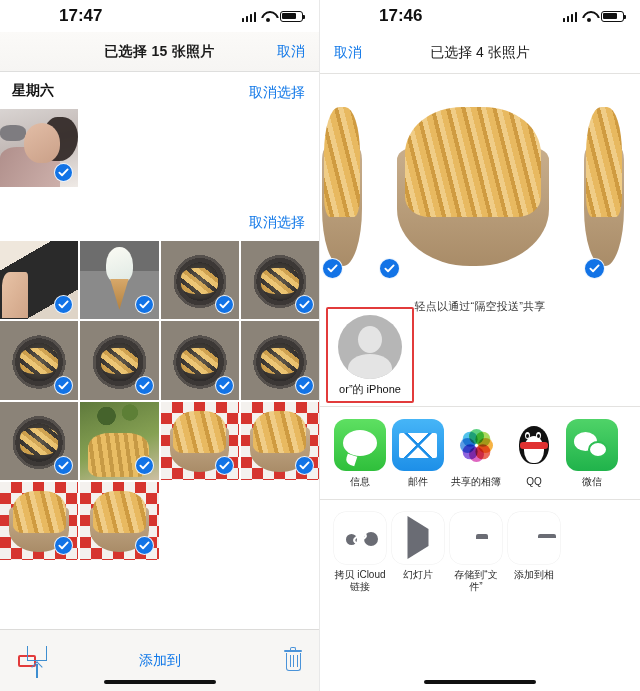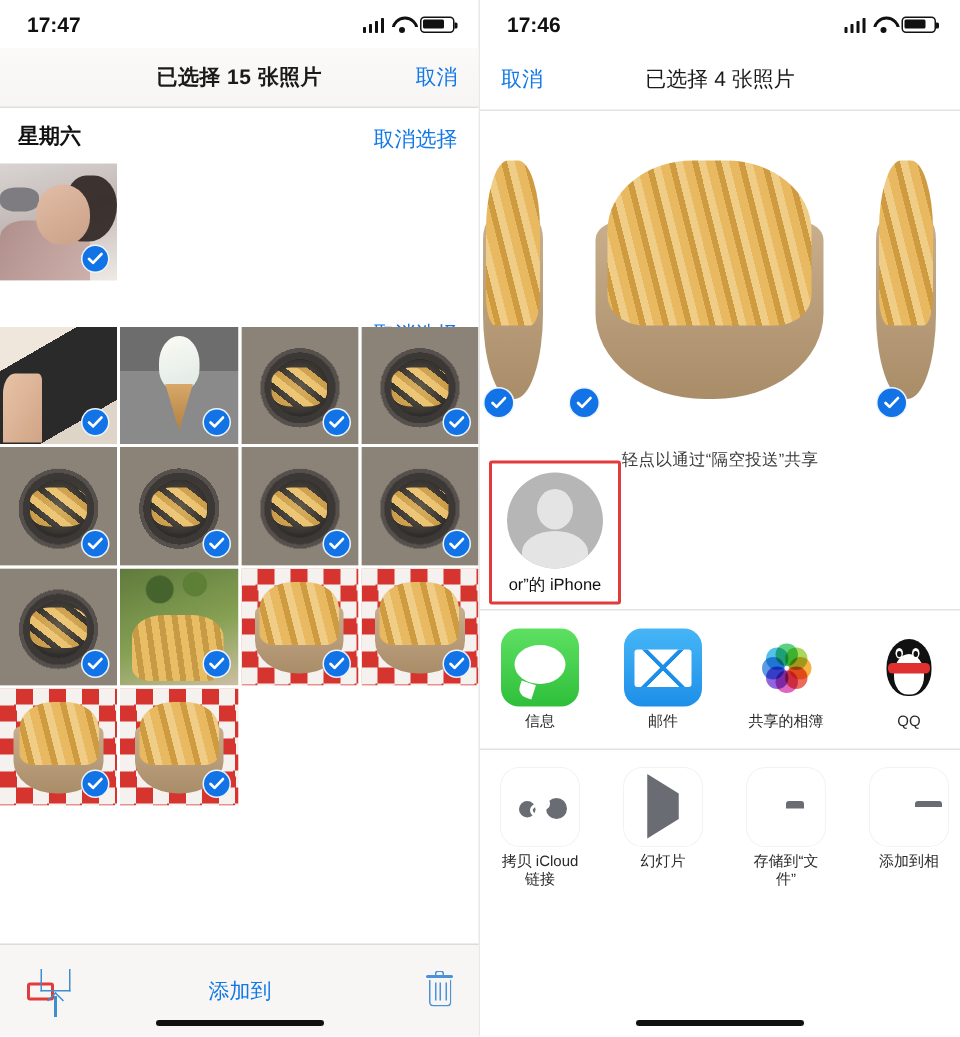--- a/index.html
+++ b/index.html
@@ -10,21 +10,21 @@
     overflow:hidden;
   }
   .screens { display:flex; width:640px; height:691px; }
   .panel { width:320px; height:691px; position:relative; overflow:hidden; background:#fff; }
   .panel.left { border-right:1px solid #e8e8e8; }
 
   
   .statusbar {
     height:32px; display:flex; align-items:center;
     justify-content:space-between; padding:0 16px 0 18px;
-    font-size:14px; font-weight:bold; color:#111;
+    font-size:17px; font-weight:bold; color:#111;margin-left:41px;
   }
   .sb-right { display:flex; align-items:center; gap:5px; }
   .bars { display:flex; align-items:flex-end; gap:1.5px; height:11px; }
   .bars i { width:2.5px; background:#111; border-radius:.5px; display:block; }
   .bars i:nth-child(1){height:4px}.bars i:nth-child(2){height:6px}
   .bars i:nth-child(3){height:8px}.bars i:nth-child(4){height:10px}
   .wifi { width:14px; height:11px; position:relative; }
   .wifi:before{
     content:""; position:absolute; left:0; top:0; width:14px; height:14px;
     border:2.5px solid #111; border-radius:50%;
@@ -46,21 +46,21 @@
   }
   .l-navbar .title { font-size:14px; font-weight:bold; color:#1a1a1a; letter-spacing:.3px; }
   .l-navbar .cancel { position:absolute; right:14px; font-size:14px; color:#1178e8; }
   .l-subbar {
     height:36px; background:linear-gradient(#f7f6f4,#f3f2f0);
     display:flex; align-items:center; justify-content:flex-end; padding-right:14px;
   }
   .l-subbar .select { font-size:14px; color:#1178e8; }
 
   .l-section {
-    position:relative; height:146px; background:#fff; padding:10px 0 0 0;
+    position:relative; height:169px; background:#fff; padding:10px 0 0 0;
   }
   .l-section .daylabel { font-size:14px; font-weight:bold; color:#111; padding-left:12px; }
   .l-section .deselect-top { position:absolute; right:14px; top:12px; font-size:14px; color:#1178e8; }
   .l-section .deselect-bot { position:absolute; right:14px; top:142px; font-size:14px; color:#1178e8; }
 
   .hero-thumb {
     margin:9px 0 0 0; width:78px; height:78px; position:relative; overflow:hidden;
     background:linear-gradient(165deg,#d9d4d2 0%,#c2b9b6 45%,#efeae6 100%);
   }
   .hero-thumb .face {
@@ -200,21 +200,21 @@
   }
   .avatar {
     width:64px; height:64px; border-radius:50%; margin:0 auto;
     background:#b6b6b6; position:relative; overflow:hidden;
   }
   .avatar .head { position:absolute; left:50%; top:11px; transform:translateX(-50%); width:24px; height:27px; border-radius:50%; background:#e4e4e4; }
   .avatar .body { position:absolute; left:50%; bottom:-3px; transform:translateX(-50%); width:44px; height:28px; border-radius:50% 50% 0 0; background:#e4e4e4; }
   .ad-contact .name { font-size:11px; color:#111; margin-top:3px; white-space:nowrap; }
 
   .approw, .actionrow {
-    display:flex; gap:26px; padding:12px 0 10px 12px; overflow:hidden;
+    display:flex; gap:2px; padding:12px 0 10px 12px; overflow:hidden;
   }
   .approw { border-bottom:1px solid #e3e2e0; }
   .appitem, .actitem { flex:0 0 auto; width:56px; text-align:center; }
   .appicon { width:52px; height:52px; border-radius:12px; margin:0 auto 5px; position:relative; overflow:hidden; }
   .applabel, .actlabel { font-size:10px; color:#2a2a2a; line-height:1.25; }
 
   .ico-messages { background:linear-gradient(#5ee062,#2fbf3b); }
   .ico-messages:after{
     content:""; position:absolute; left:9px; top:11px; width:34px; height:26px;
     background:#fff; border-radius:50%;

